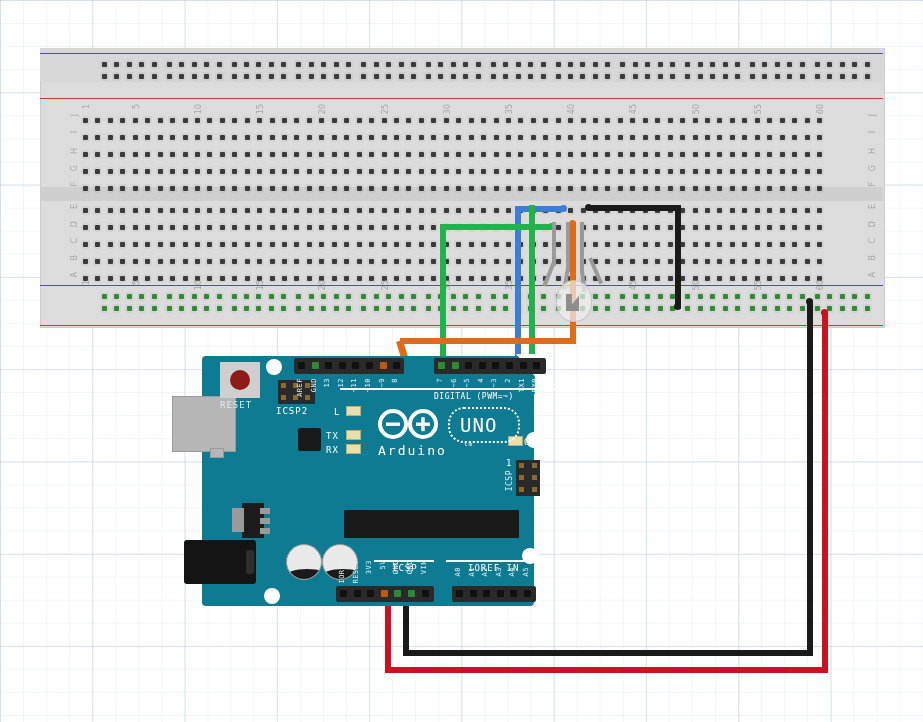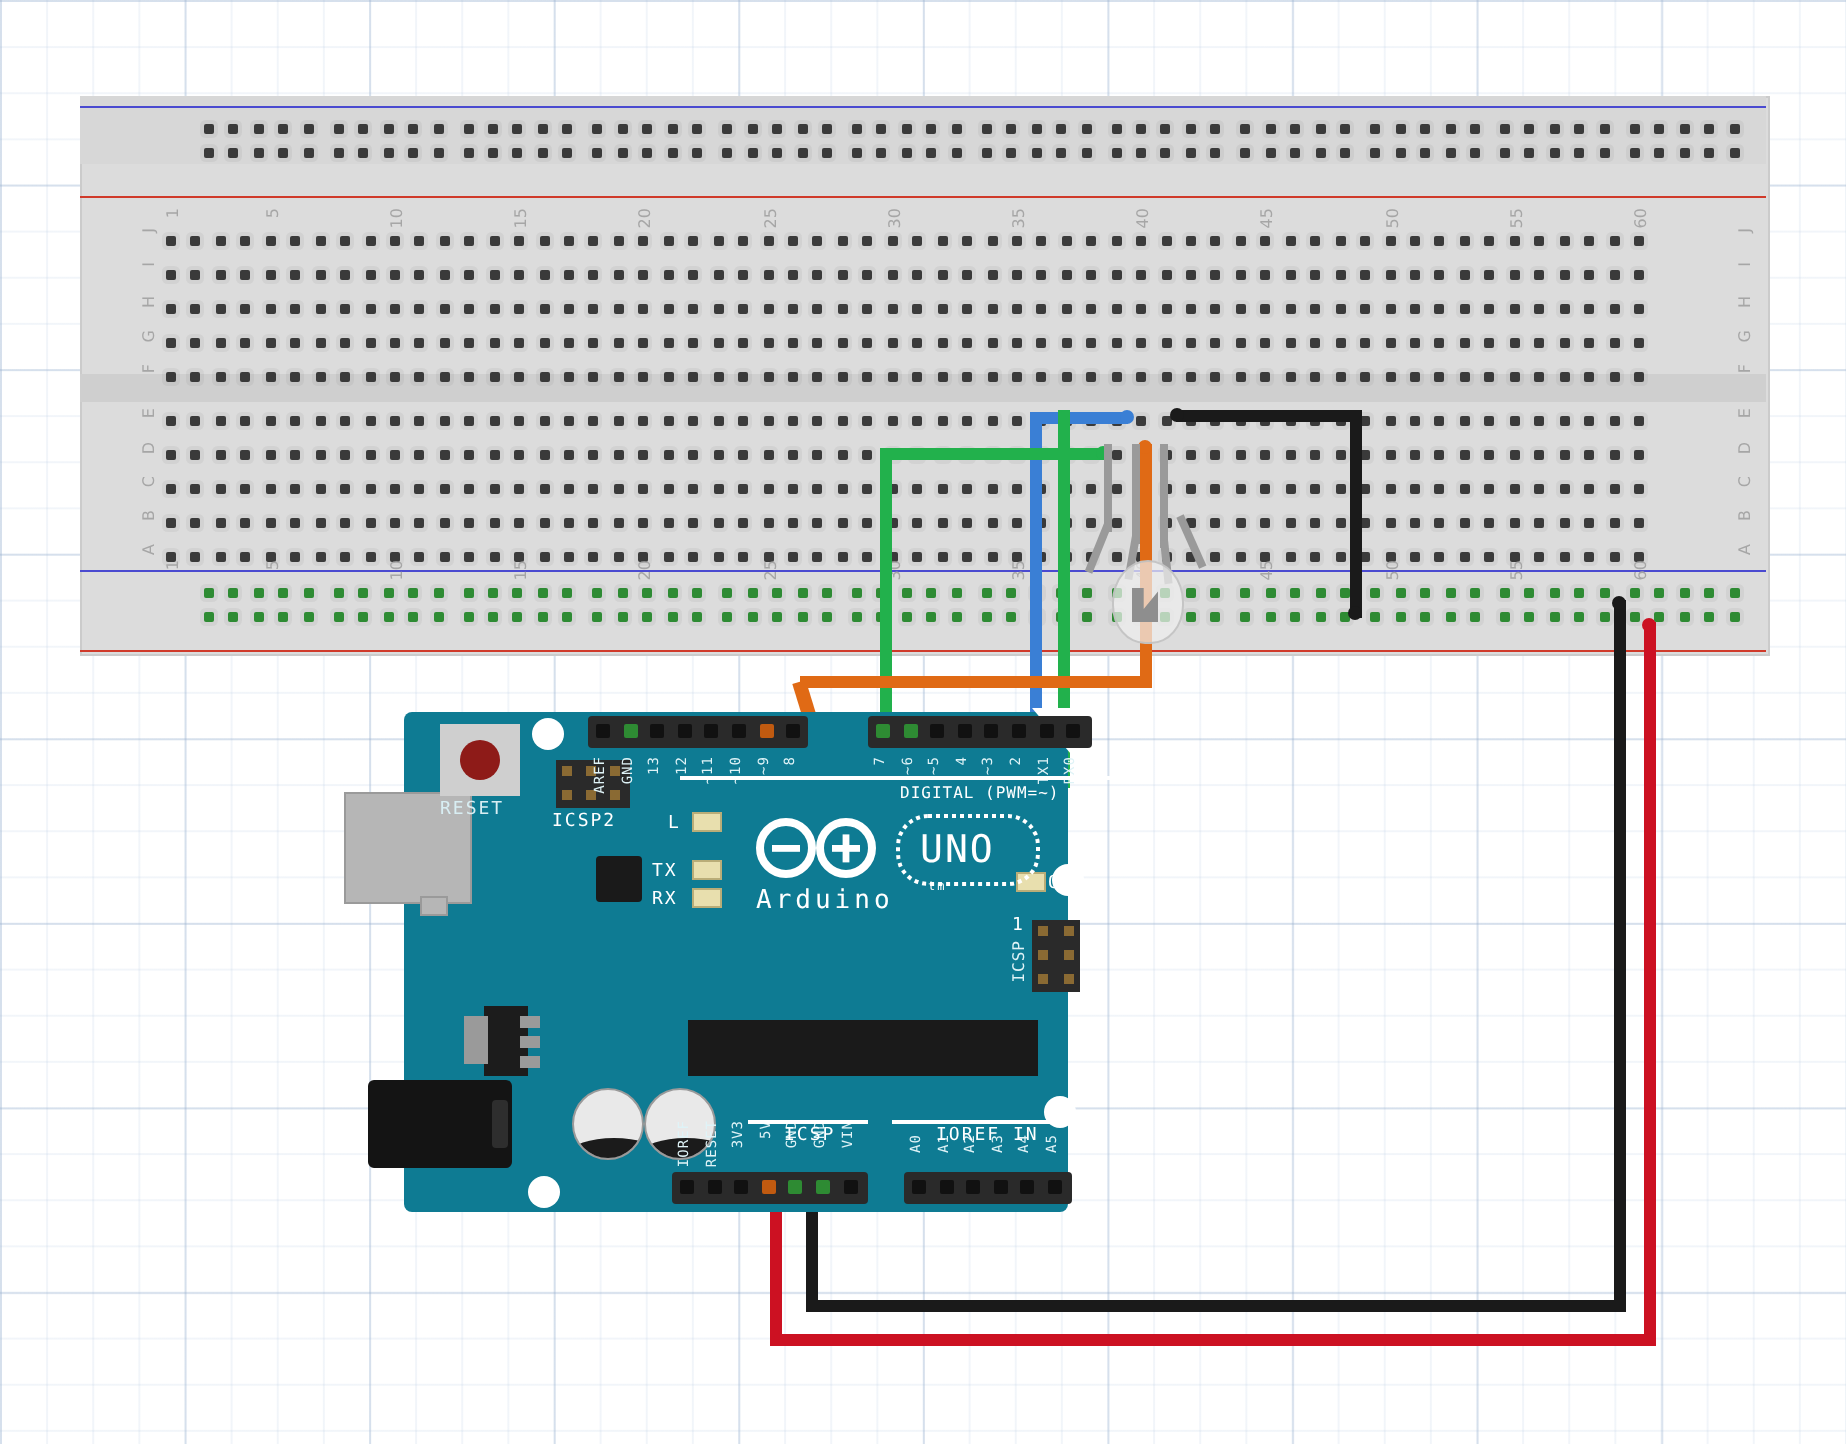--- a/index.html
+++ b/index.html
@@ -1100,21 +1100,21 @@
         <div class="plabel" style="left: 241px; top: 30px;">7</div>
         <div class="plabel" style="left: 254.6px; top: 30px;">~6</div>
         <div class="plabel" style="left: 268.2px; top: 30px;">~5</div>
         <div class="plabel" style="left: 281.8px; top: 30px;">4</div>
         <div class="plabel" style="left: 295.4px; top: 30px;">~3</div>
         <div class="plabel" style="left: 309px; top: 30px;">2</div>
         <div class="plabel" style="left: 322.6px; top: 30px;">TX1</div>
         <div class="plabel" style="left: 336.2px; top: 30px;">RX0</div>
       </div>
 
-    <div class="btext" style="left:238px;top:44px;font-size:8px;letter-spacing:.5px;margin-left:16px;">DIGITAL  (PWM=~)</div>
+    <div class="btext" style="left:238px;top:44px;font-size:8px;letter-spacing:.5px;">DIGITAL  (PWM=~)</div>
     <div class="wbar" style="left:144px;top:40px;width:215px;"></div>
 
     <div class="btext" style="left:138px;top:59px;font-size:9px;">L</div>
     <div class="led-smd" style="left:150px;top:58px;"></div>
     <div class="btext" style="left:130px;top:83px;font-size:9px;">TX</div>
     <div class="led-smd" style="left:150px;top:82px;"></div>
     <div class="btext" style="left:130px;top:97px;font-size:9px;">RX</div>
     <div class="led-smd" style="left:150px;top:96px;"></div>
     <div class="led-smd" style="left:312px;top:88px;"></div>
     <div class="btext" style="left:328px;top:89px;font-size:9px;">ON</div>

